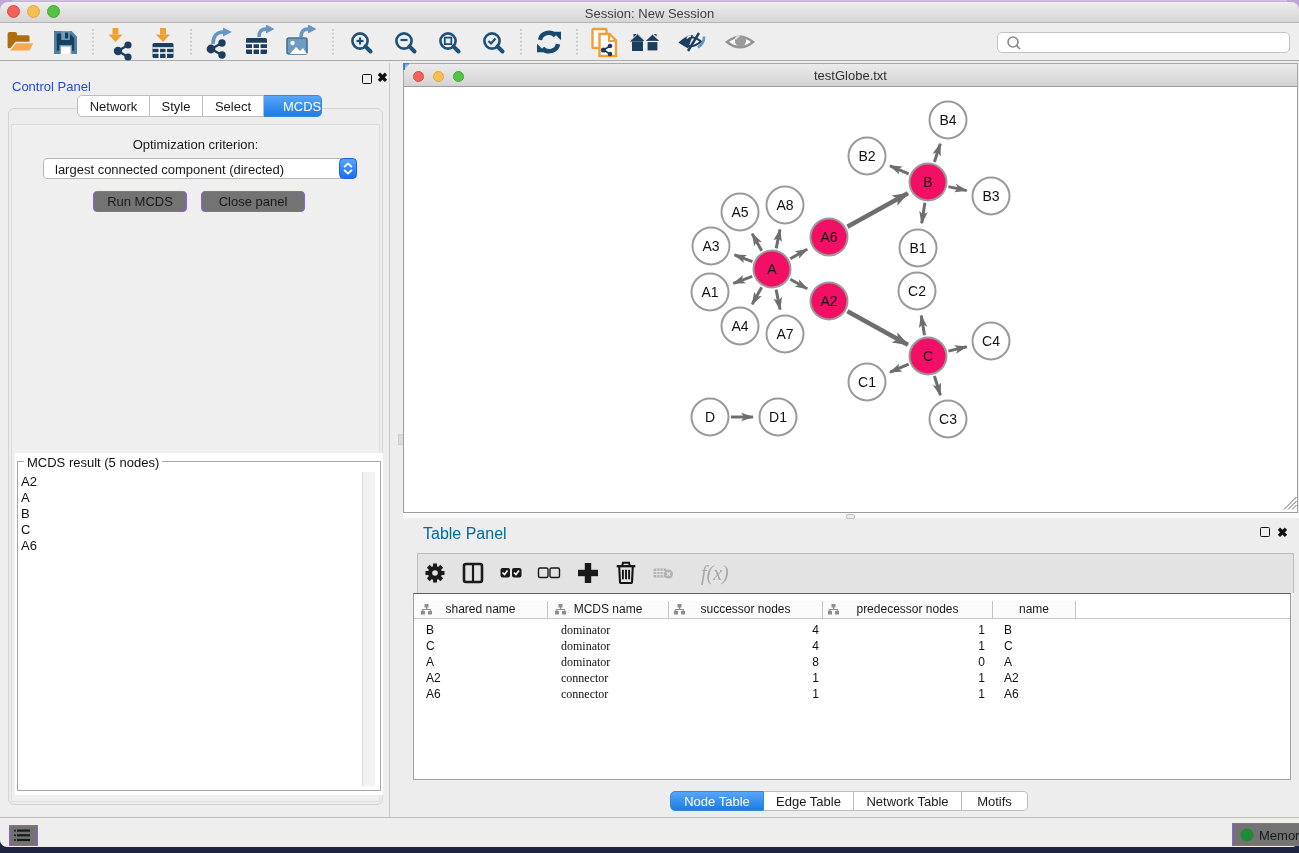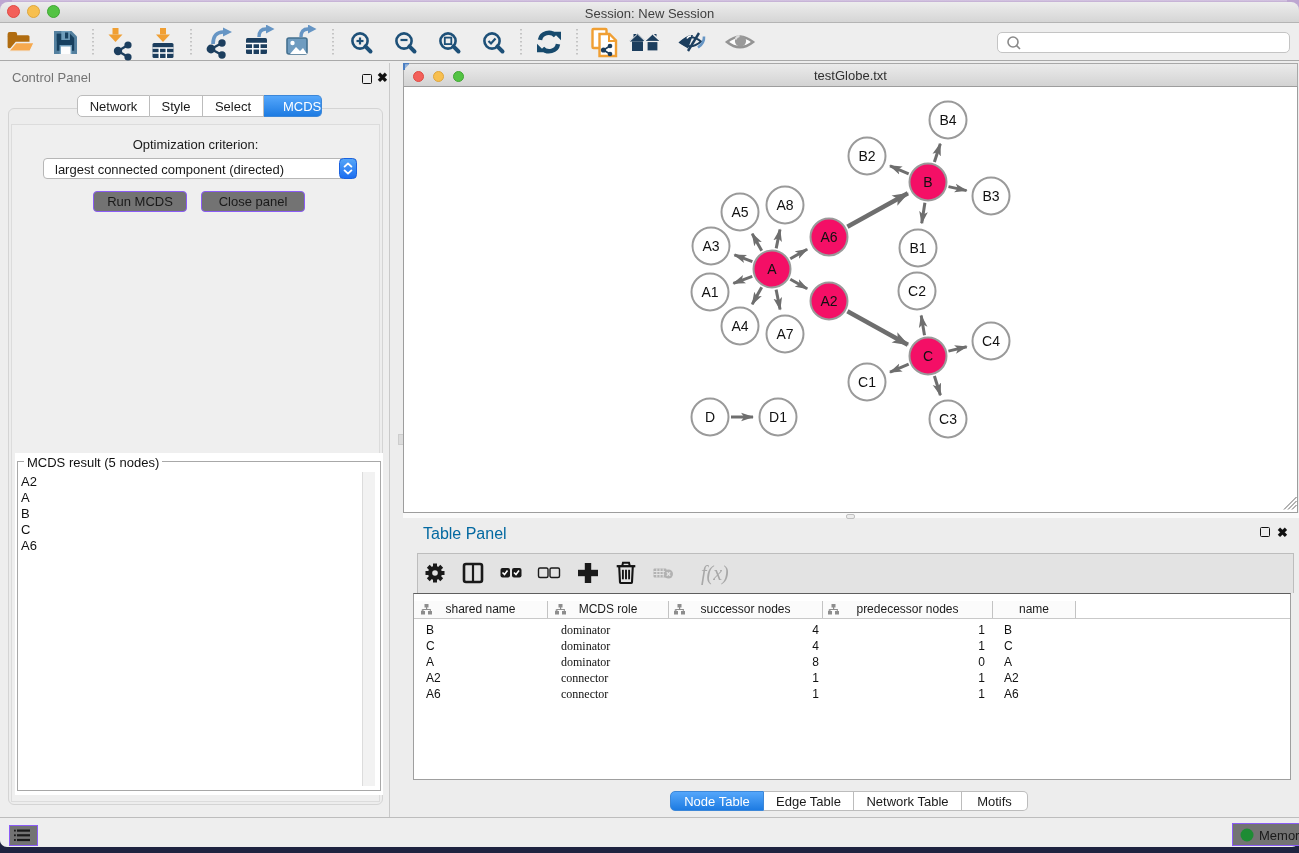--- a/index.html
+++ b/index.html
@@ -6,21 +6,21 @@
 .abs{position:absolute;}
 #win{position:absolute;left:0;top:2px;width:1299px;height:845px;background:#ededed;border-radius:0 0 7px 7px;}
 #purple{position:absolute;left:0;top:0;width:1299px;height:3px;background:linear-gradient(#d7c8e4,#b79fc9);}
 #titlebar{position:absolute;left:0;top:2px;width:1299px;height:21px;background:linear-gradient(#ededed,#d5d5d5);border-bottom:1px solid #b4b4b4;border-radius:8px 8px 0 0;}
 #titlebar .t{position:absolute;left:0;top:4px;width:100%;text-align:center;font-size:13px;color:#404040;}
 .tl{position:absolute;border-radius:50%;}
 #toolbar{position:absolute;left:0;top:23px;width:1299px;height:38px;background:#eeeeee;border-bottom:1px solid #a9a9a9;}
 #search{position:absolute;left:997px;top:9px;width:293px;height:21px;background:#fff;border:1px solid #c4c4c4;border-radius:5px;}
 
 #cp{position:absolute;left:0;top:63px;width:390px;height:754px;background:#eeeeee;border-right:1px solid #c9c9c9;}
-#cp .hdr{position:absolute;left:12px;top:7px;font-size:13px;color:#737373;}
+#cp .hdr{position:absolute;left:12px;top:16px;font-size:13px;color:#1d4ed8;}
 .float-ic{position:absolute;width:9.5px;height:9.5px;border:1.5px solid #111;border-radius:1.5px;}
 .close-x{position:absolute;font-size:13px;font-weight:bold;color:#111;}
 #cpbox{position:absolute;left:8px;top:45px;width:375px;height:697px;border:1px solid #d4d4d4;border-radius:6px;background:#ededed;}
 #cpinner{position:absolute;left:11px;top:61px;width:369px;height:678px;border:1px solid #dcdcdc;background:#efefef;}
 .tabrow{position:absolute;height:22px;display:flex;}
 .tab{height:22px;line-height:21px;font-size:13px;text-align:center;background:#fff;border:1px solid #bcbcbc;border-left:none;color:#1a1a1a;}
 .tab.first{border-left:1px solid #bcbcbc;border-radius:5px 0 0 5px;}
 .tab.last{border-radius:0 5px 5px 0;}
 .tab.on{background:linear-gradient(#55a7fb,#1d7be2);color:#fff;border-color:#3c87d8;}
 
@@ -371,21 +371,21 @@
             <line x1="0.2" y1="-4.5" x2="0.2" y2="4.5"></line>
           </g>
           <circle cx="5.5" cy="1" r="4.5" fill="#b2b2b2"></circle>
           <path d="M3.8,-0.7 l3.4,3.4 M7.2,-0.7 l-3.4,3.4" stroke="#e3e3e3" stroke-width="1.3"></path>
         </g>
     <text x="283" y="26" font-family="Liberation Serif" font-style="italic" font-size="20" fill="#a8a8a8">f(x)</text>
   </svg>
   </div>
   <div id="tbox">
     <div class="th" style="left:0px;width:134px;">shared name</div>
-    <div class="th" style="left:134px;width:121px;">MCDS role</div>
+    <div class="th" style="left:134px;width:121px;">MCDS name</div>
     <div class="th" style="left:255px;width:154px;">successor nodes</div>
     <div class="th" style="left:409px;width:170px;">predecessor nodes</div>
     <div class="th" style="left:579px;width:83px;">name</div>
     <div class="abs" style="left:0;top:24px;width:876px;border-top:1px solid #c9c9c9;"></div>
     <svg class="abs" style="left:7px;top:10px;" width="580" height="11" viewBox="0 0 580 11">
       <g fill="#8d8d8d">
           <g id="ti">
             <rect x="3.5" y="0" width="4" height="3.5"></rect>
             <rect x="0" y="7" width="4" height="3.5"></rect>
             <rect x="7" y="7" width="4" height="3.5"></rect>

